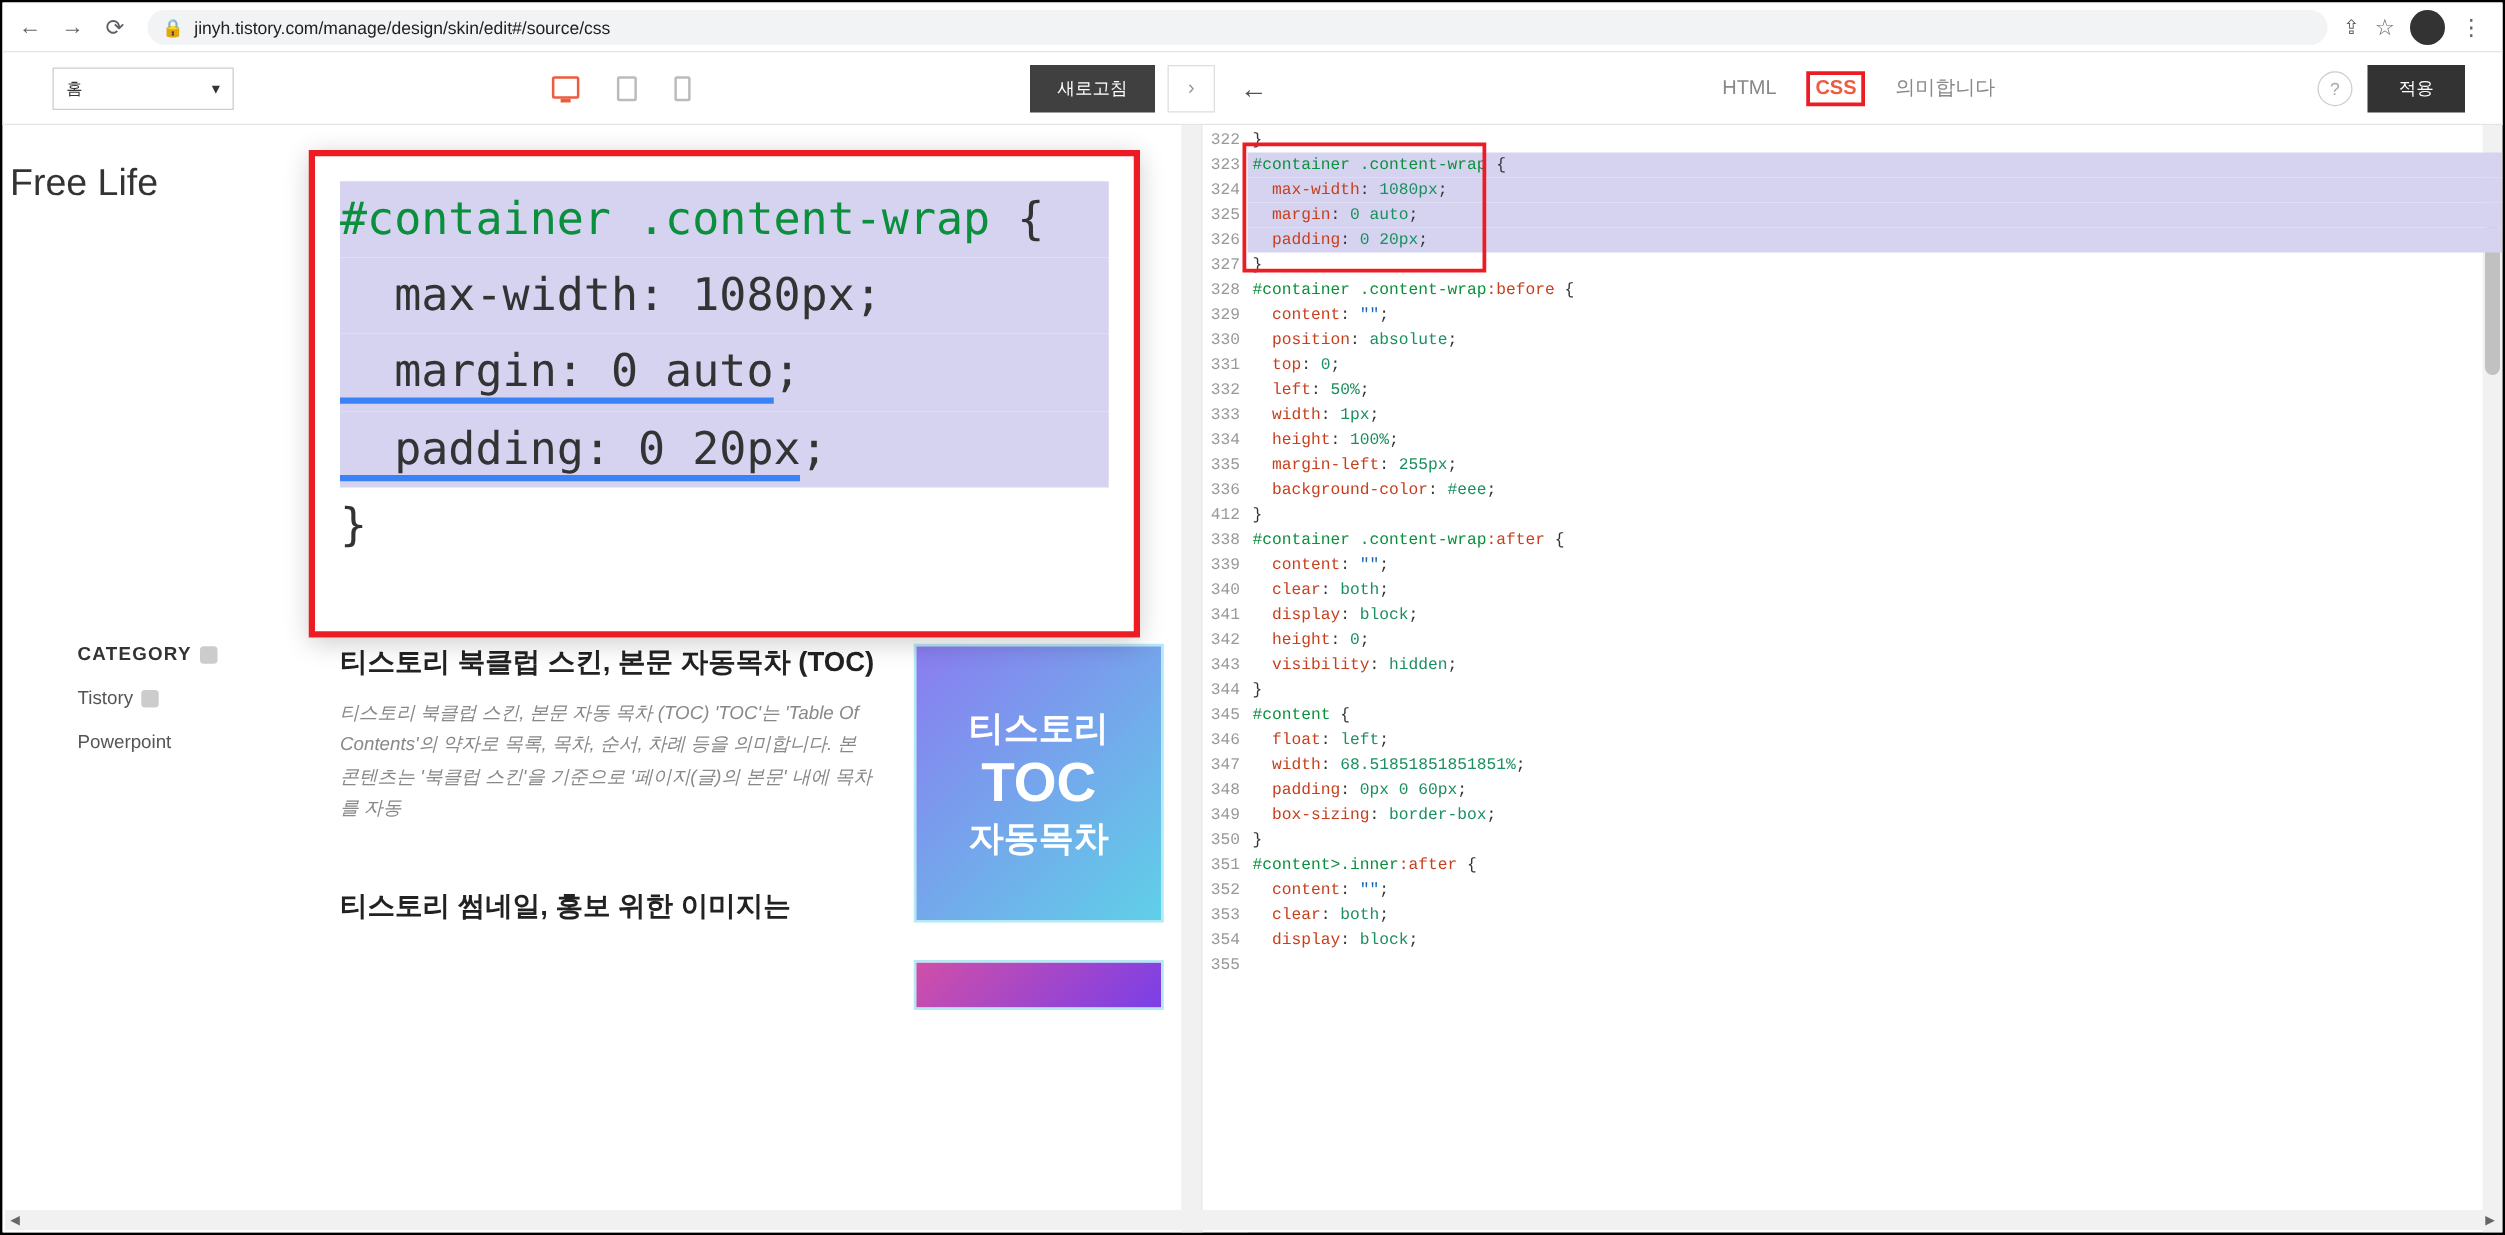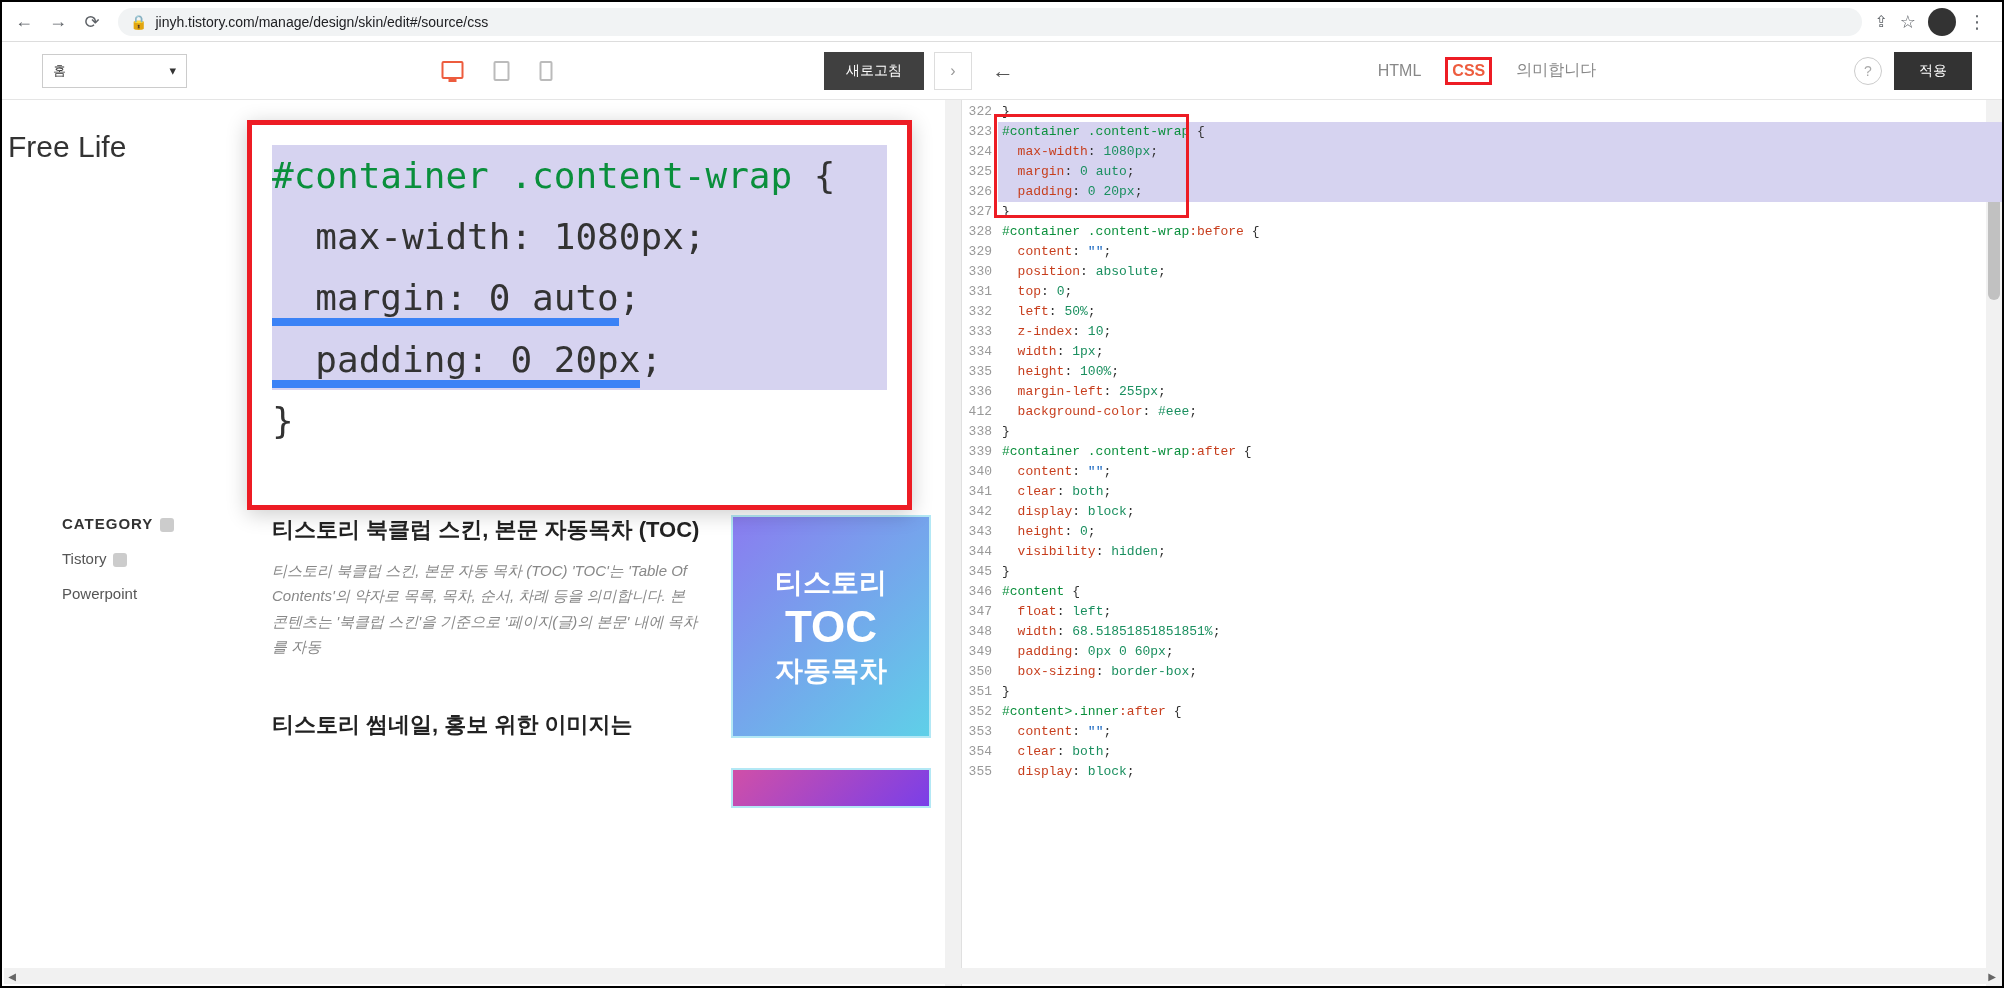--- a/index.html
+++ b/index.html
@@ -41,21 +41,21 @@
 .preview-pane::after { content: ""; position: absolute; right: 0; top: 0; width: 16px; height: 100%; background: #f1f1f1; }
 .preview-thumb { position: absolute; right: 2px; top: 40px; width: 12px; height: 200px; background: #c1c1c1; border-radius: 6px; }
 
 .site-title { font-size: 30px; font-weight: 400; color: #333; padding: 30px 0 0 6px; }
 
 
 .zoom-box { position: absolute; left: 245px; top: 20px; width: 665px; height: 390px; border: 5px solid #ed1c24; background: #fff; z-index: 10; box-shadow: 0 4px 20px rgba(0,0,0,0.2); }
 .zoom-inner { padding: 20px 20px; font-family: "Consolas", monospace; font-size: 36px; line-height: 1.7; }
 .zoom-line { white-space: pre; }
 .zoom-bg { background: #d6d3f0; display: inline-block; width: 100%; }
-.zoom-hl { border-bottom: 8px solid #3b82f6; }
+.zoom-hl { border-bottom: 5px solid #3b82f6; }
 .tok-sel { color: #0a8f3c; }
 
 
 .blog-content { position: absolute; top: 415px; left: 60px; right: 30px; display: flex; gap: 30px; }
 .sidebar { width: 180px; }
 .cat-title { font-size: 15px; font-weight: bold; color: #333; letter-spacing: 1px; }
 .cat-badge { display: inline-block; width: 14px; height: 14px; background: #ccc; border-radius: 3px; vertical-align: middle; margin-left: 2px; }
 .cat-item { font-size: 15px; color: #555; margin-top: 18px; }
 .blog-main { flex: 1; }
 .post-title { font-size: 22px; font-weight: bold; color: #222; line-height: 1.4; }
@@ -214,21 +214,20 @@
           <div class="code-line sel"><span class="t-sel">#container .content-wrap</span><span class="t-br"> {</span></div>
           <div class="code-line sel"><span>  </span><span class="t-prop">max-width</span><span class="t-br">: </span><span class="t-val">1080px</span><span class="t-br">;</span></div>
           <div class="code-line sel"><span>  </span><span class="t-prop">margin</span><span class="t-br">: </span><span class="t-val">0 auto</span><span class="t-br">;</span></div>
           <div class="code-line sel"><span>  </span><span class="t-prop">padding</span><span class="t-br">: </span><span class="t-val">0 20px</span><span class="t-br">;</span></div>
           <div class="code-line"><span class="t-br">}</span></div>
           <div class="code-line"><span class="t-sel">#container .content-wrap</span><span class="t-pseudo">:before</span><span class="t-br"> {</span></div>
           <div class="code-line"><span>  </span><span class="t-prop">content</span><span class="t-br">: </span><span class="t-str">""</span><span class="t-br">;</span></div>
           <div class="code-line"><span>  </span><span class="t-prop">position</span><span class="t-br">: </span><span class="t-val">absolute</span><span class="t-br">;</span></div>
           <div class="code-line"><span>  </span><span class="t-prop">top</span><span class="t-br">: </span><span class="t-val">0</span><span class="t-br">;</span></div>
           <div class="code-line"><span>  </span><span class="t-prop">left</span><span class="t-br">: </span><span class="t-val">50%</span><span class="t-br">;</span></div>
-          <div class="code-line"><span>  </span><span class="t-prop">z-index</span><span class="t-br">: </span><span class="t-val">10</span><span class="t-br">;</span></div>
           <div class="code-line"><span>  </span><span class="t-prop">width</span><span class="t-br">: </span><span class="t-val">1px</span><span class="t-br">;</span></div>
           <div class="code-line"><span>  </span><span class="t-prop">height</span><span class="t-br">: </span><span class="t-val">100%</span><span class="t-br">;</span></div>
           <div class="code-line"><span>  </span><span class="t-prop">margin-left</span><span class="t-br">: </span><span class="t-val">255px</span><span class="t-br">;</span></div>
           <div class="code-line"><span>  </span><span class="t-prop">background-color</span><span class="t-br">: </span><span class="t-val">#eee</span><span class="t-br">;</span></div>
           <div class="code-line"><span class="t-br">}</span></div>
           <div class="code-line"><span class="t-sel">#container .content-wrap</span><span class="t-pseudo">:after</span><span class="t-br"> {</span></div>
           <div class="code-line"><span>  </span><span class="t-prop">content</span><span class="t-br">: </span><span class="t-str">""</span><span class="t-br">;</span></div>
           <div class="code-line"><span>  </span><span class="t-prop">clear</span><span class="t-br">: </span><span class="t-val">both</span><span class="t-br">;</span></div>
           <div class="code-line"><span>  </span><span class="t-prop">display</span><span class="t-br">: </span><span class="t-val">block</span><span class="t-br">;</span></div>
           <div class="code-line"><span>  </span><span class="t-prop">height</span><span class="t-br">: </span><span class="t-val">0</span><span class="t-br">;</span></div>

